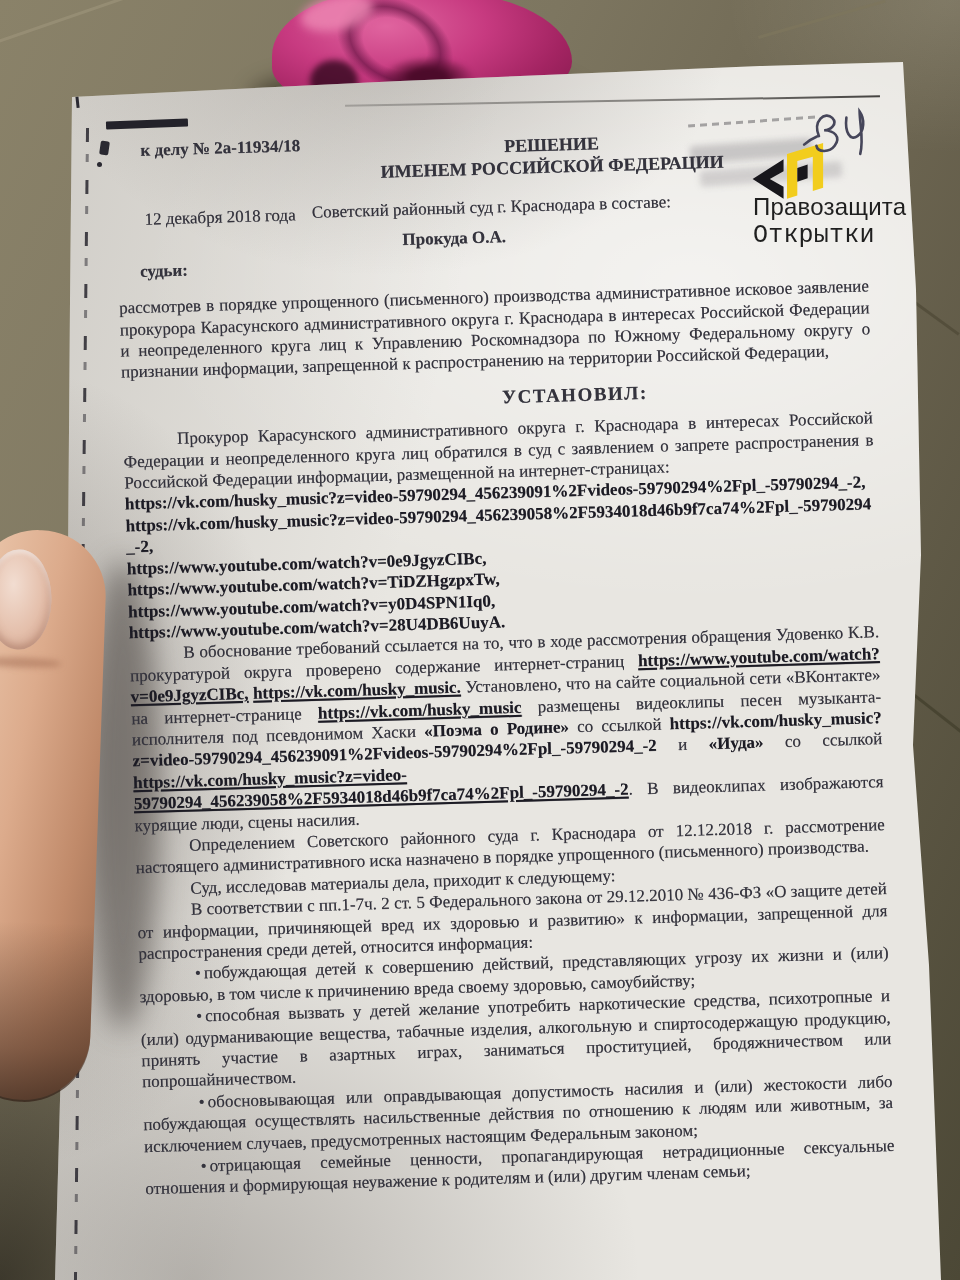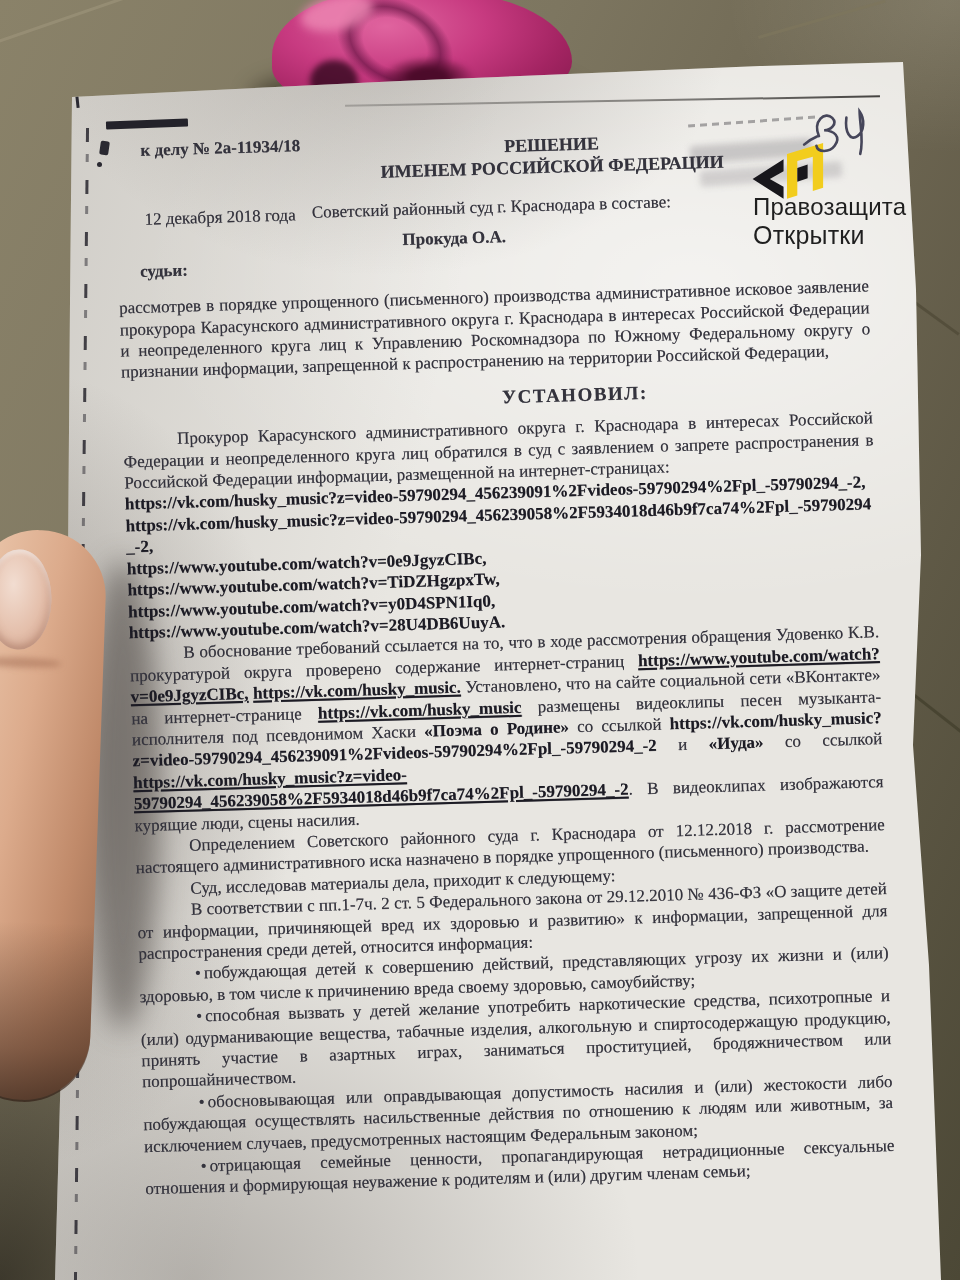--- a/index.html
+++ b/index.html
@@ -59,21 +59,21 @@
   
   .stamp-dash{position:absolute;left:688px;top:120px;width:128px;height:3px;transform:rotate(-4deg);
     background:repeating-linear-gradient(90deg, rgba(90,88,92,.5) 0 7px, transparent 7px 12px);}
   .stamp-row1{position:absolute;left:690px;top:142px;width:122px;height:18px;transform:rotate(-4deg);
     background:rgba(118,116,122,.32);filter:blur(3px);border-radius:3px;}
   .stamp-row2{position:absolute;left:700px;top:166px;width:142px;height:16px;transform:rotate(-4deg);
     background:rgba(118,116,122,.26);filter:blur(3px);border-radius:3px;}
   .logo-icon{position:absolute;left:744px;top:118px;width:86px;height:86px;}
   .logo-t1{position:absolute;left:753px;top:193px;font-family:"Liberation Sans","DejaVu Sans",sans-serif;
     font-size:24px;color:#1f1f1f;letter-spacing:.2px;}
-  .logo-t2{position:absolute;left:753px;top:221px;font-family:Liberation Sans, sans-serif;
+  .logo-t2{position:absolute;left:753px;top:221px;font-family:Liberation Mono, monospace;
     font-size:25px;color:#1f1f1f;letter-spacing:.2px;}
   .handwriting{position:absolute;left:800px;top:96px;width:90px;height:64px;transform:rotate(-9deg);}
   
   .doc{position:absolute;left:114px;top:136px;width:750px;transform:rotate(-1.7deg);
     transform-origin:20px 0;color:#34333d;font-size:17px;line-height:21.4px;text-align:justify;
     text-shadow:.2px .2px .3px rgba(40,40,50,.55);}
   .doc .hdr{position:relative;padding-top:10px;}
   .case-no{position:absolute;left:26px;top:4px;font-weight:700;}
   .t-center{text-align:center;font-weight:700;font-size:18px;line-height:22px;transform:translateX(62px);}
   .meta-row{position:relative;margin-top:17px;}

